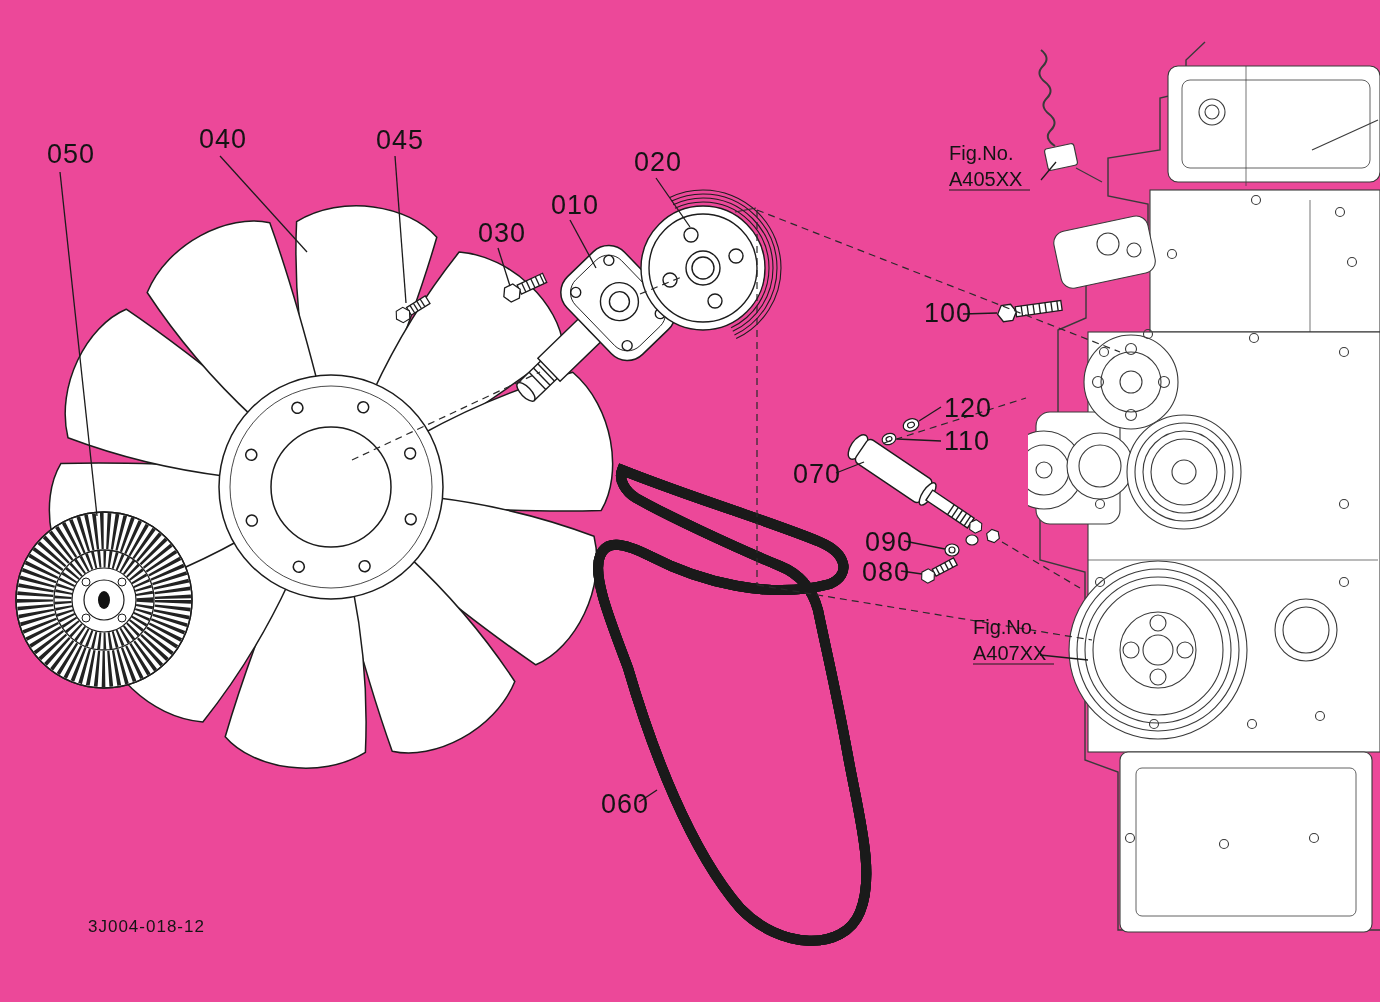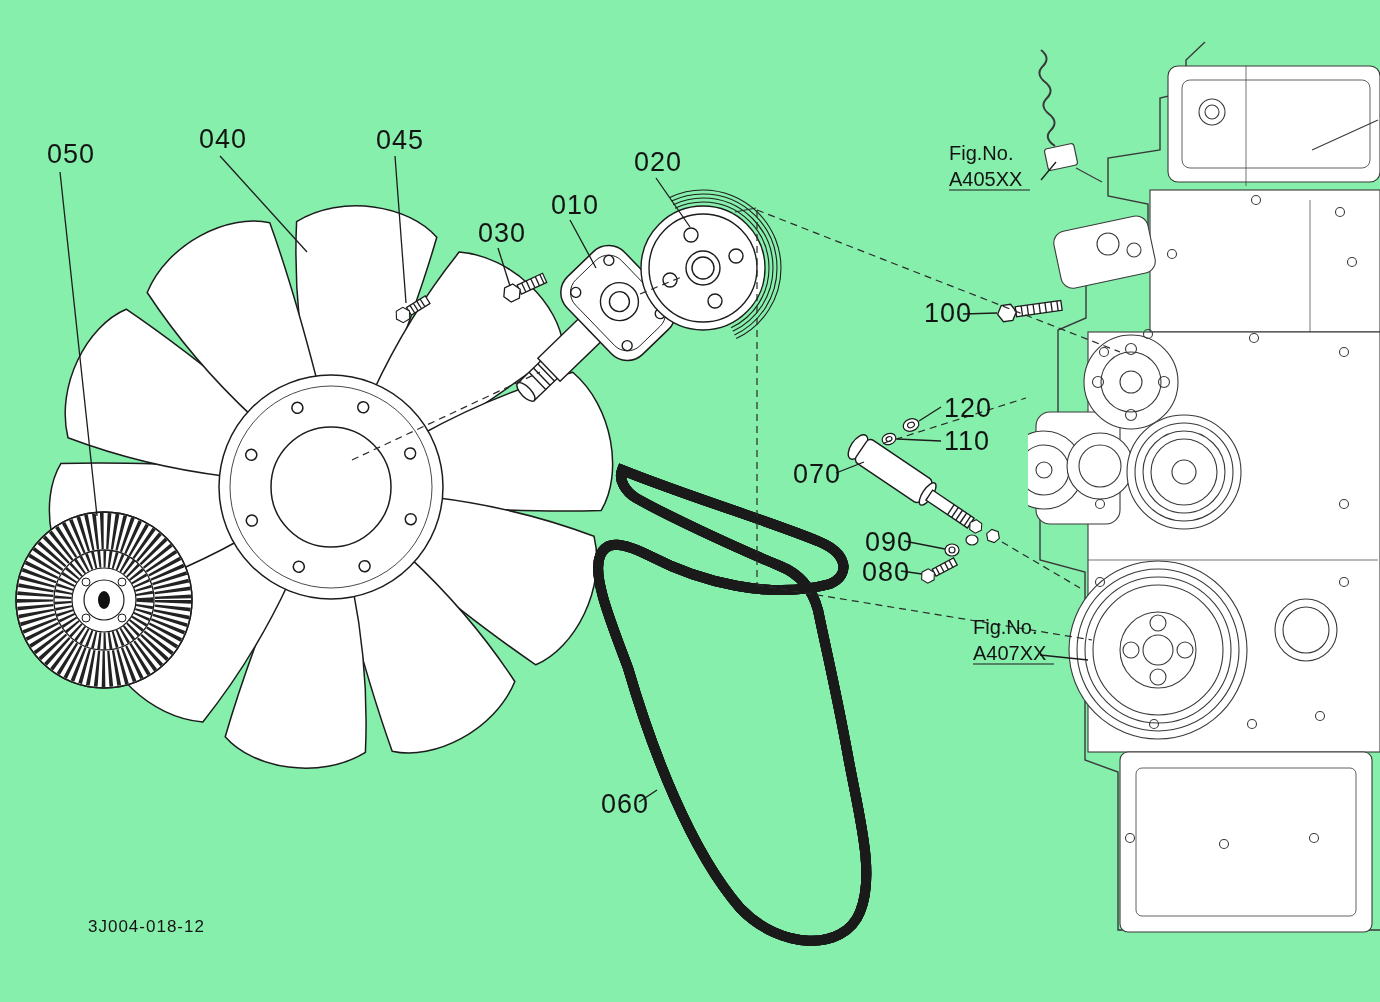--- a/index.html
+++ b/index.html
@@ -1,16 +1,16 @@
 <!DOCTYPE html>
 <html><head>
 <meta charset="utf-8">
 <style>
   html,body{margin:0;padding:0;background:#ffffff;}
-  .stage{position:relative;width:1380px;height:1002px;background:#86efac;overflow:hidden;
+  .stage{position:relative;width:1380px;height:1002px;background:#ec4899;overflow:hidden;
          font-family:"Liberation Sans",sans-serif;}
   svg{display:block;}
   .callout{font-family:"Liberation Sans",sans-serif;font-size:27px;fill:#141414;letter-spacing:1px;}
   .figref{font-family:"Liberation Sans",sans-serif;font-size:20px;fill:#141414;}
   .dwg{font-family:"Liberation Sans",sans-serif;font-size:17px;fill:#141414;letter-spacing:1px;}
 </style>
 </head>
 <body>
 
 <div class="stage">

